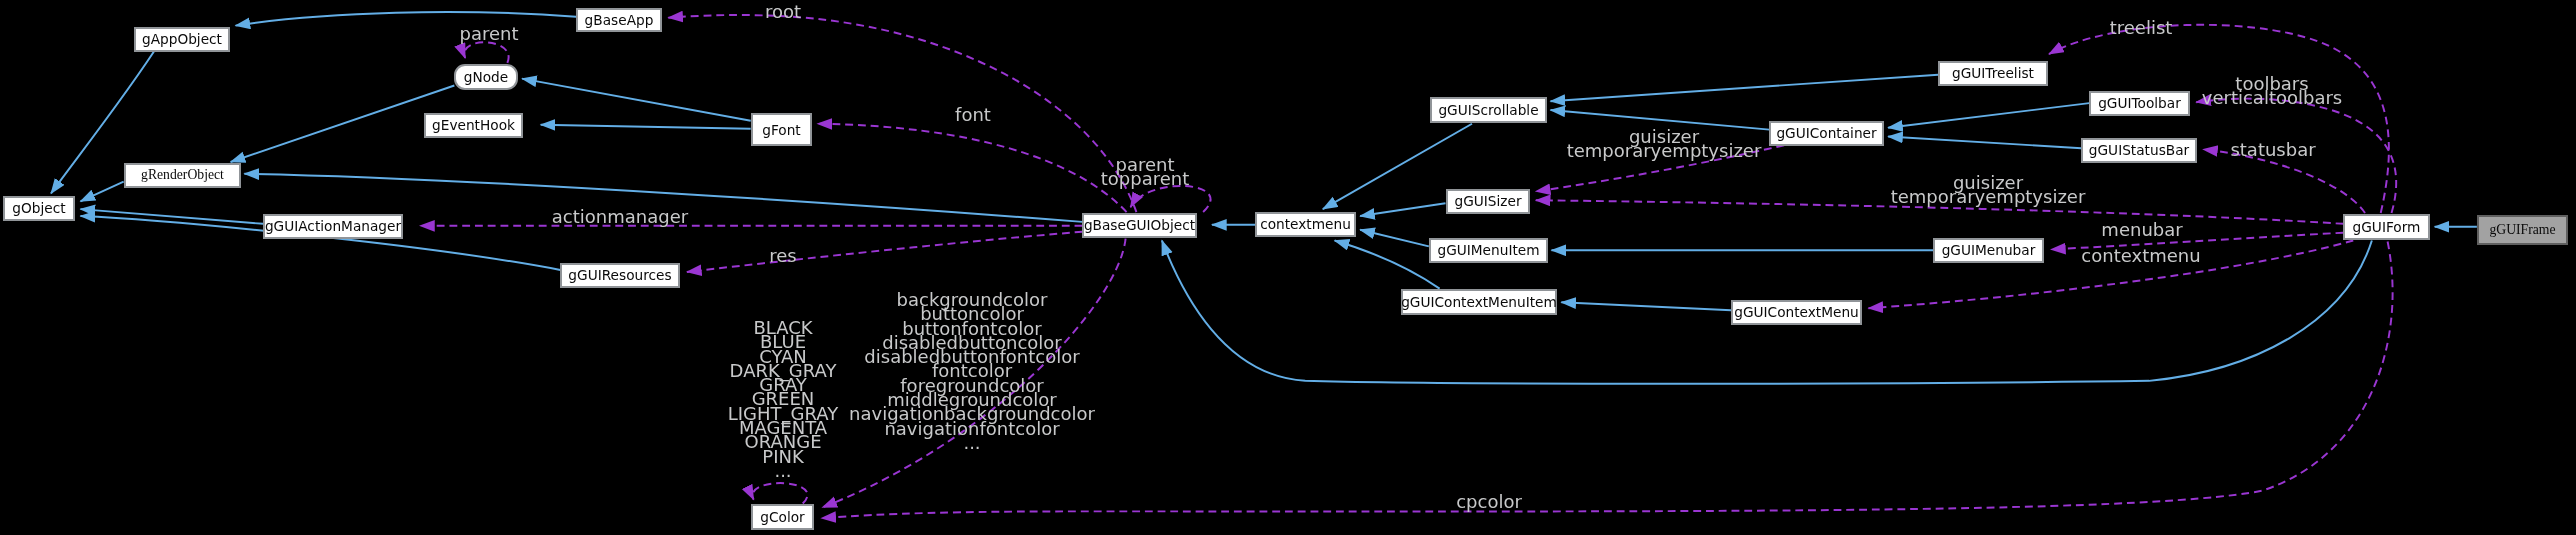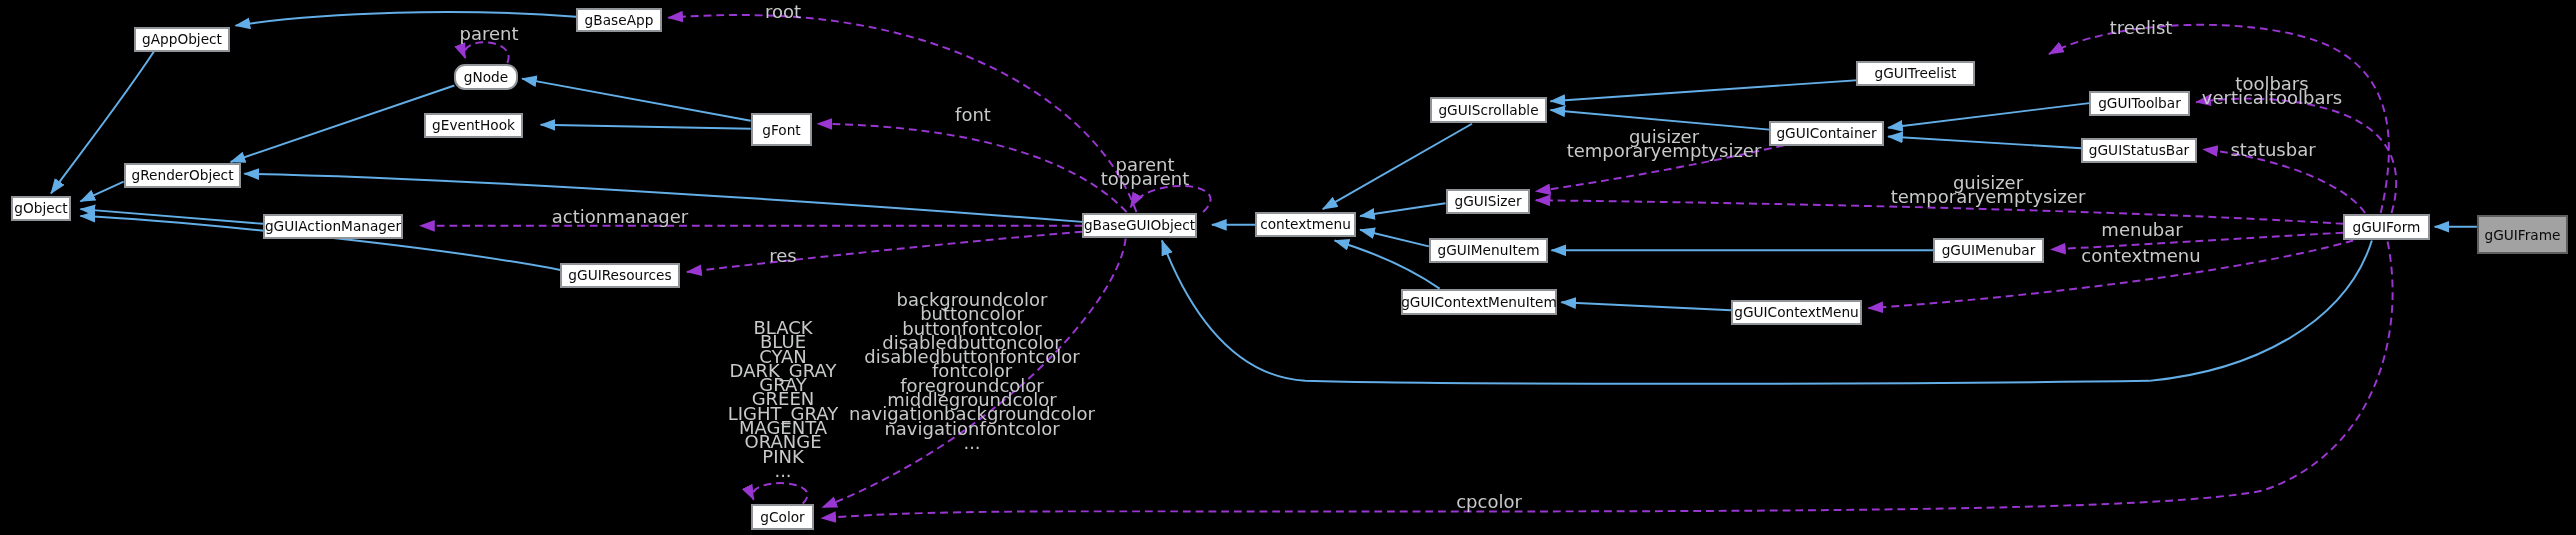--- a/index.html
+++ b/index.html
@@ -89,39 +89,39 @@
     <path class="edge-purple" marker-end="url(#ap)" d="M517,64 C528,38 465,36 474,59"></path>
     <path class="edge-purple" marker-end="url(#ap)" d="M1226,216 C1260,184 1170,179 1152,211"></path>
     <path class="edge-purple" marker-end="url(#ap)" d="M818,513 C844,487 756,485 768,509"></path>
   </svg>
 
   <div class="node" style="left:134px;top:27px;width:96px;">gAppObject</div>
   <div class="node" style="left:576px;top:7.9px;width:86px;">gBaseApp</div>
   <div class="node" style="left:454px;top:64px;width:64px;height:25.5px;border-radius:11px;">gNode</div>
   <div class="node" style="left:424px;top:113px;width:99px;">gEventHook</div>
   <div class="node" style="left:751px;top:113px;width:61px;height:33px;">gFont</div>
-  <div class="node" style="left:124px;top:163px;width:117px;">gRenderObject</div>
-  <div class="node" style="left:11px;top:196px;width:60px;">gObject</div>
+  <div class="node" style="left:124px;top:163px;width:117px;font-family:Liberation Serif, serif;">gRenderObject</div>
+  <div class="node" style="left:3px;top:196px;width:72px;">gObject</div>
   <div class="node" style="left:263px;top:214px;width:140px;">gGUIActionManager</div>
   <div class="node" style="left:560px;top:263px;width:120px;">gGUIResources</div>
   <div class="node" style="left:751px;top:504px;width:63px;height:25.5px;">gColor</div>
   <div class="node" style="left:1082px;top:213px;width:115px;">gBaseGUIObject</div>
   <div class="node" style="left:1255px;top:212px;width:101px;">contextmenu</div>
   <div class="node" style="left:1430px;top:97px;width:117px;height:25.5px;">gGUIScrollable</div>
   <div class="node" style="left:1446px;top:189px;width:84px;">gGUISizer</div>
   <div class="node" style="left:1429px;top:238px;width:119px;">gGUIMenuItem</div>
   <div class="node" style="left:1401px;top:289px;width:156px;height:25.5px;">gGUIContextMenuItem</div>
   <div class="node" style="left:1769px;top:121px;width:115px;">gGUIContainer</div>
   <div class="node" style="left:1731px;top:300px;width:131px;">gGUIContextMenu</div>
-  <div class="node" style="left:1856px;top:61px;width:119px;">gGUITreelist</div>
+  <div class="node" style="left:1938px;top:61px;width:110px;">gGUITreelist</div>
   <div class="node" style="left:1933px;top:238px;width:111px;">gGUIMenubar</div>
   <div class="node" style="left:2089px;top:91px;width:101px;">gGUIToolbar</div>
   <div class="node" style="left:2081px;top:138px;width:116px;">gGUIStatusBar</div>
   <div class="node" style="left:2343px;top:214px;width:87px;height:25.5px;">gGUIForm</div>
-  <div class="node focus" style="left:2477px;top:215px;width:91px;height:39px;">gGUIFrame</div>
+  <div class="node focus" style="left:2477px;top:215px;width:91px;height:30px;font-family:Liberation Serif, serif;">gGUIFrame</div>
 
   <div class="lbl" style="left:489px;top:26.5px;">parent</div>
   <div class="lbl" style="left:783px;top:4.9px;">root</div>
   <div class="lbl" style="left:973px;top:108px;">font</div>
   <div class="lbl" style="left:620px;top:210px;">actionmanager</div>
   <div class="lbl" style="left:783px;top:249px;">res</div>
   <div class="lbl" style="left:1145px;top:158px;">parent
 topparent</div>
   <div class="lbl" style="left:1664px;top:130px;">guisizer
 temporaryemptysizer</div>

